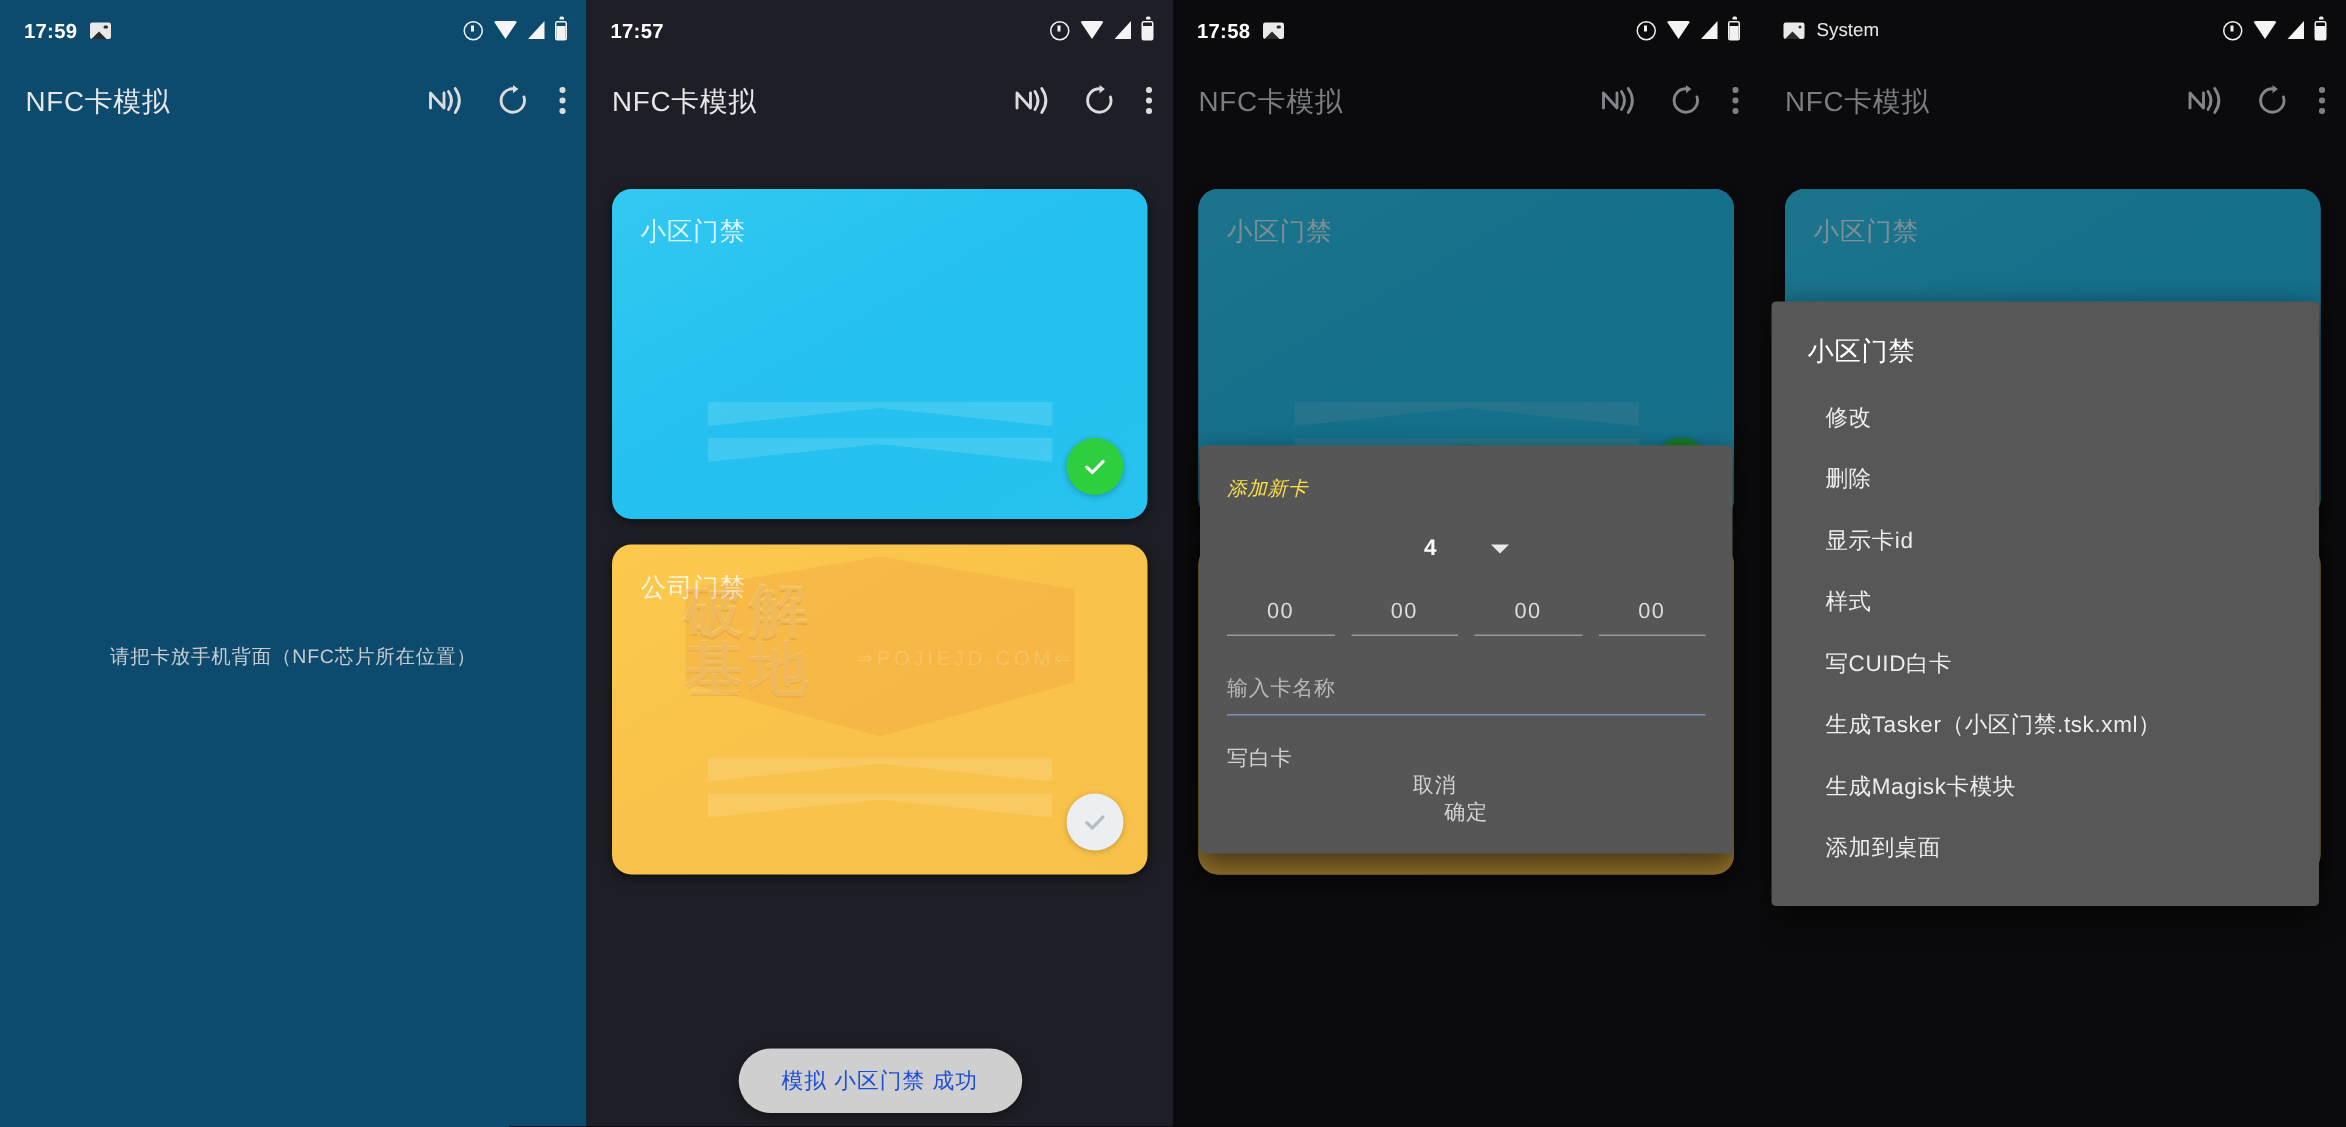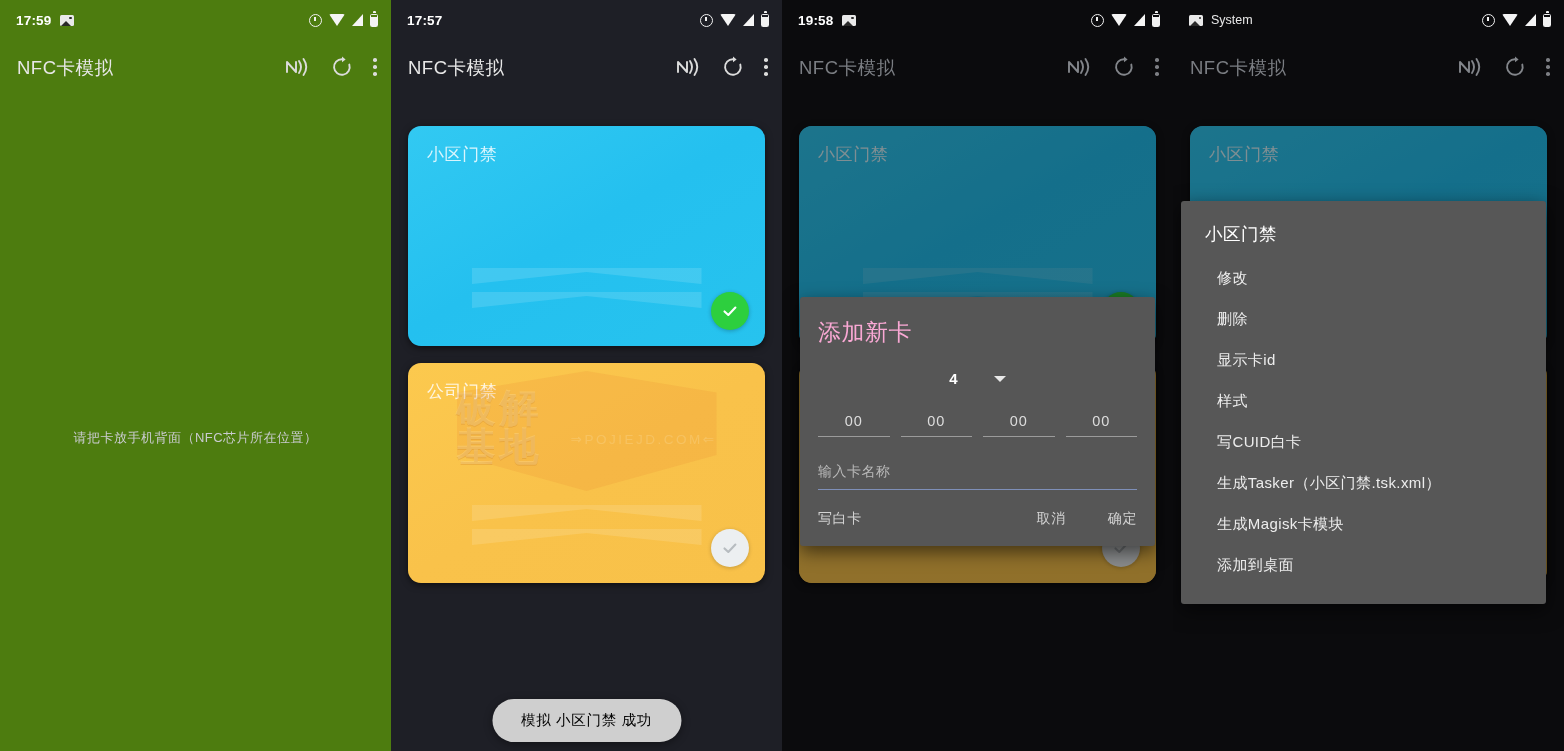--- a/index.html
+++ b/index.html
@@ -5,21 +5,21 @@
   * { box-sizing: border-box; margin: 0; padding: 0; }
   html, body {
     width: 1564px; height: 751px;
     background: #0a0a0c;
     font-family: "Liberation Sans", "DejaVu Sans", sans-serif;
     overflow: hidden;
   }
   .stage { position: relative; width: 1564px; height: 751px; display: flex; }
 
   .panel { position: relative; height: 751px; overflow: hidden; flex: 0 0 auto; }
-  .panel-1 { width: 391px; background: #4d7c0f; }
+  .panel-1 { width: 391px; background: #0c4a6e; }
   .panel-2 { width: 391px; background: #1e1f26; }
   .panel-3 { width: 391px; background: #0b0b0d; }
   .panel-4 { width: 391px; background: #0b0b0d; }
 
   
   .statusbar {
     position: relative; height: 40px;
     display: flex; align-items: center; justify-content: space-between;
     padding: 0 13px 0 16px;
   }
@@ -143,46 +143,46 @@
     text-shadow: 0 1px 0 rgba(180,90,20,.4);
   }
   .wm-sub {
     position: relative; color: rgba(255,255,255,.28); font-size: 13.5px;
     letter-spacing: 2.5px; margin-top: 16px;
   }
 
   
   .toast {
     position: absolute; left: 50%; bottom: 9px; transform: translateX(-50%);
-    background: #cfcfcf; color: #000000; border-radius: 22px;
+    background: #cfcfcf; color: #1d4ed8; border-radius: 22px;
     padding: 12px 29px; font-size: 14.5px; letter-spacing: .7px;
     box-shadow: 0 2px 8px rgba(0,0,0,.4);
   }
   .dialog {
     position: absolute; left: 18px; right: 18px; top: 297px;
     background: #565656; border-radius: 3px; padding: 20px 18px 8px;
     box-shadow: 0 6px 18px rgba(0,0,0,.55);
   }
-  .dlg-title { color: #f9a8d4; font-size: 23px; letter-spacing: .5px; margin-bottom: 22px; }
+  .dlg-title { color: #fde047; font-size: 13px; letter-spacing: .5px; margin-bottom: 22px; font-style: italic; }
   .dlg-select-row { display: flex; align-items: center; justify-content: center; gap: 36px; margin-bottom: 26px; }
   .dlg-select-val { color: #ffffff; font-size: 15px; font-weight: bold; }
   .dlg-caret {
     width: 0; height: 0; border-left: 6px solid transparent; border-right: 6px solid transparent;
     border-top: 6px solid #e8e8e8;
   }
   .hex-row { display: flex; gap: 11px; margin-bottom: 26px; }
   .hex-cell {
     flex: 1; text-align: center; color: #dcdcdc; font-size: 14.5px;
     padding-bottom: 7px; border-bottom: 1.3px solid #9b9b9b; letter-spacing: 1px;
   }
   .name-field {
     color: #b9b9b9; font-size: 14px; padding-bottom: 8px;
     border-bottom: 1.8px solid #7e8fb8; margin-bottom: 20px; letter-spacing: .5px;
   }
-  .dlg-actions { display: flex; align-items: center; padding-bottom: 10px; }
+  .dlg-actions { display: flex; align-items: center; padding-bottom: 10px; flex-direction: column; }
   .dlg-btn { color: #d2d2d2; font-size: 14px; letter-spacing: .6px; }
   .dlg-btn.left { margin-right: auto; }
   .dlg-btn.mid { margin-right: 42px; }
 
   
   .menu {
     position: absolute; left: 8px; right: 18px; top: 201px;
     background: #575757; border-radius: 3px; padding: 14px 0 18px;
     box-shadow: 0 6px 20px rgba(0,0,0,.6);
   }
@@ -302,21 +302,21 @@
       <span class="wm-text">破解基地</span>
       <span class="wm-sub">⇒POJIEJD.COM⇐</span>
     </div>
 
     <div class="toast">模拟 小区门禁 成功</div>
   </div>
 
   <div class="panel panel-3 dim">
     <div class="statusbar">
       <div class="sb-left">
-        <span class="sb-time">19:58</span>
+        <span class="sb-time">17:58</span>
         <span class="ic-photo"></span>
       </div>
       <div class="sb-right">
         <span class="ic-alarm"></span>
         <span class="ic-wifi"></span>
         <span class="ic-signal"></span>
         <span class="ic-battery"></span>
       </div>
     </div>
 

